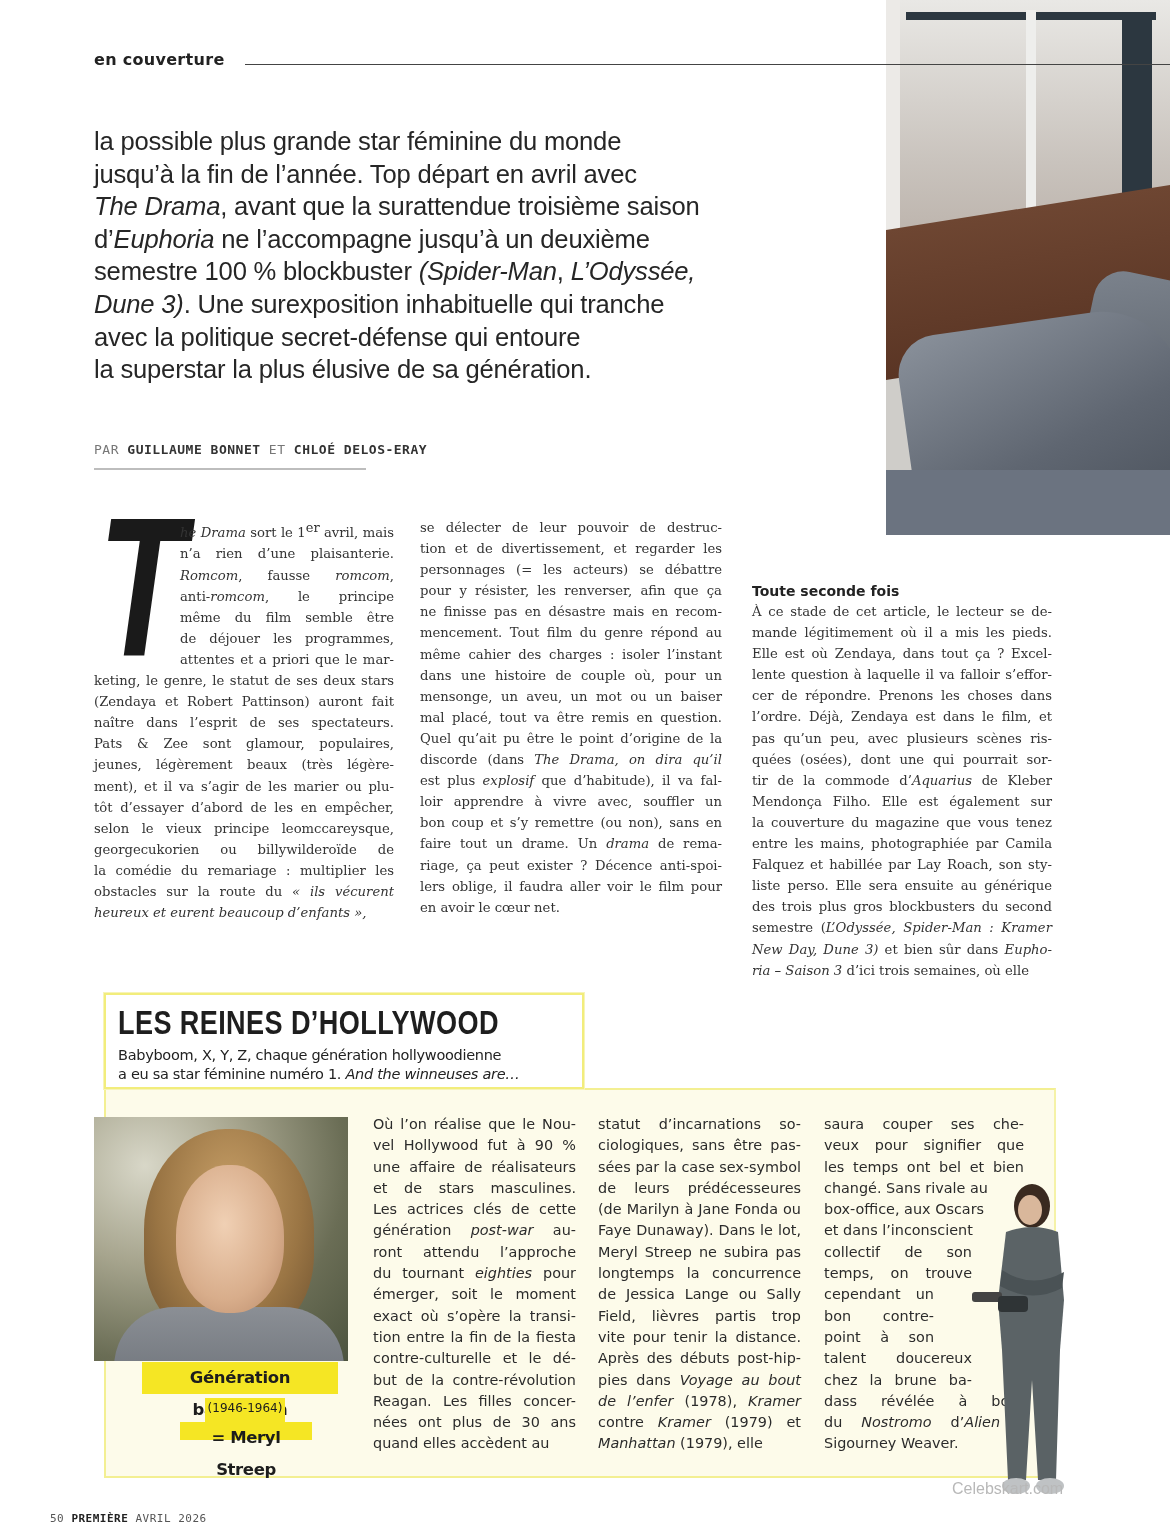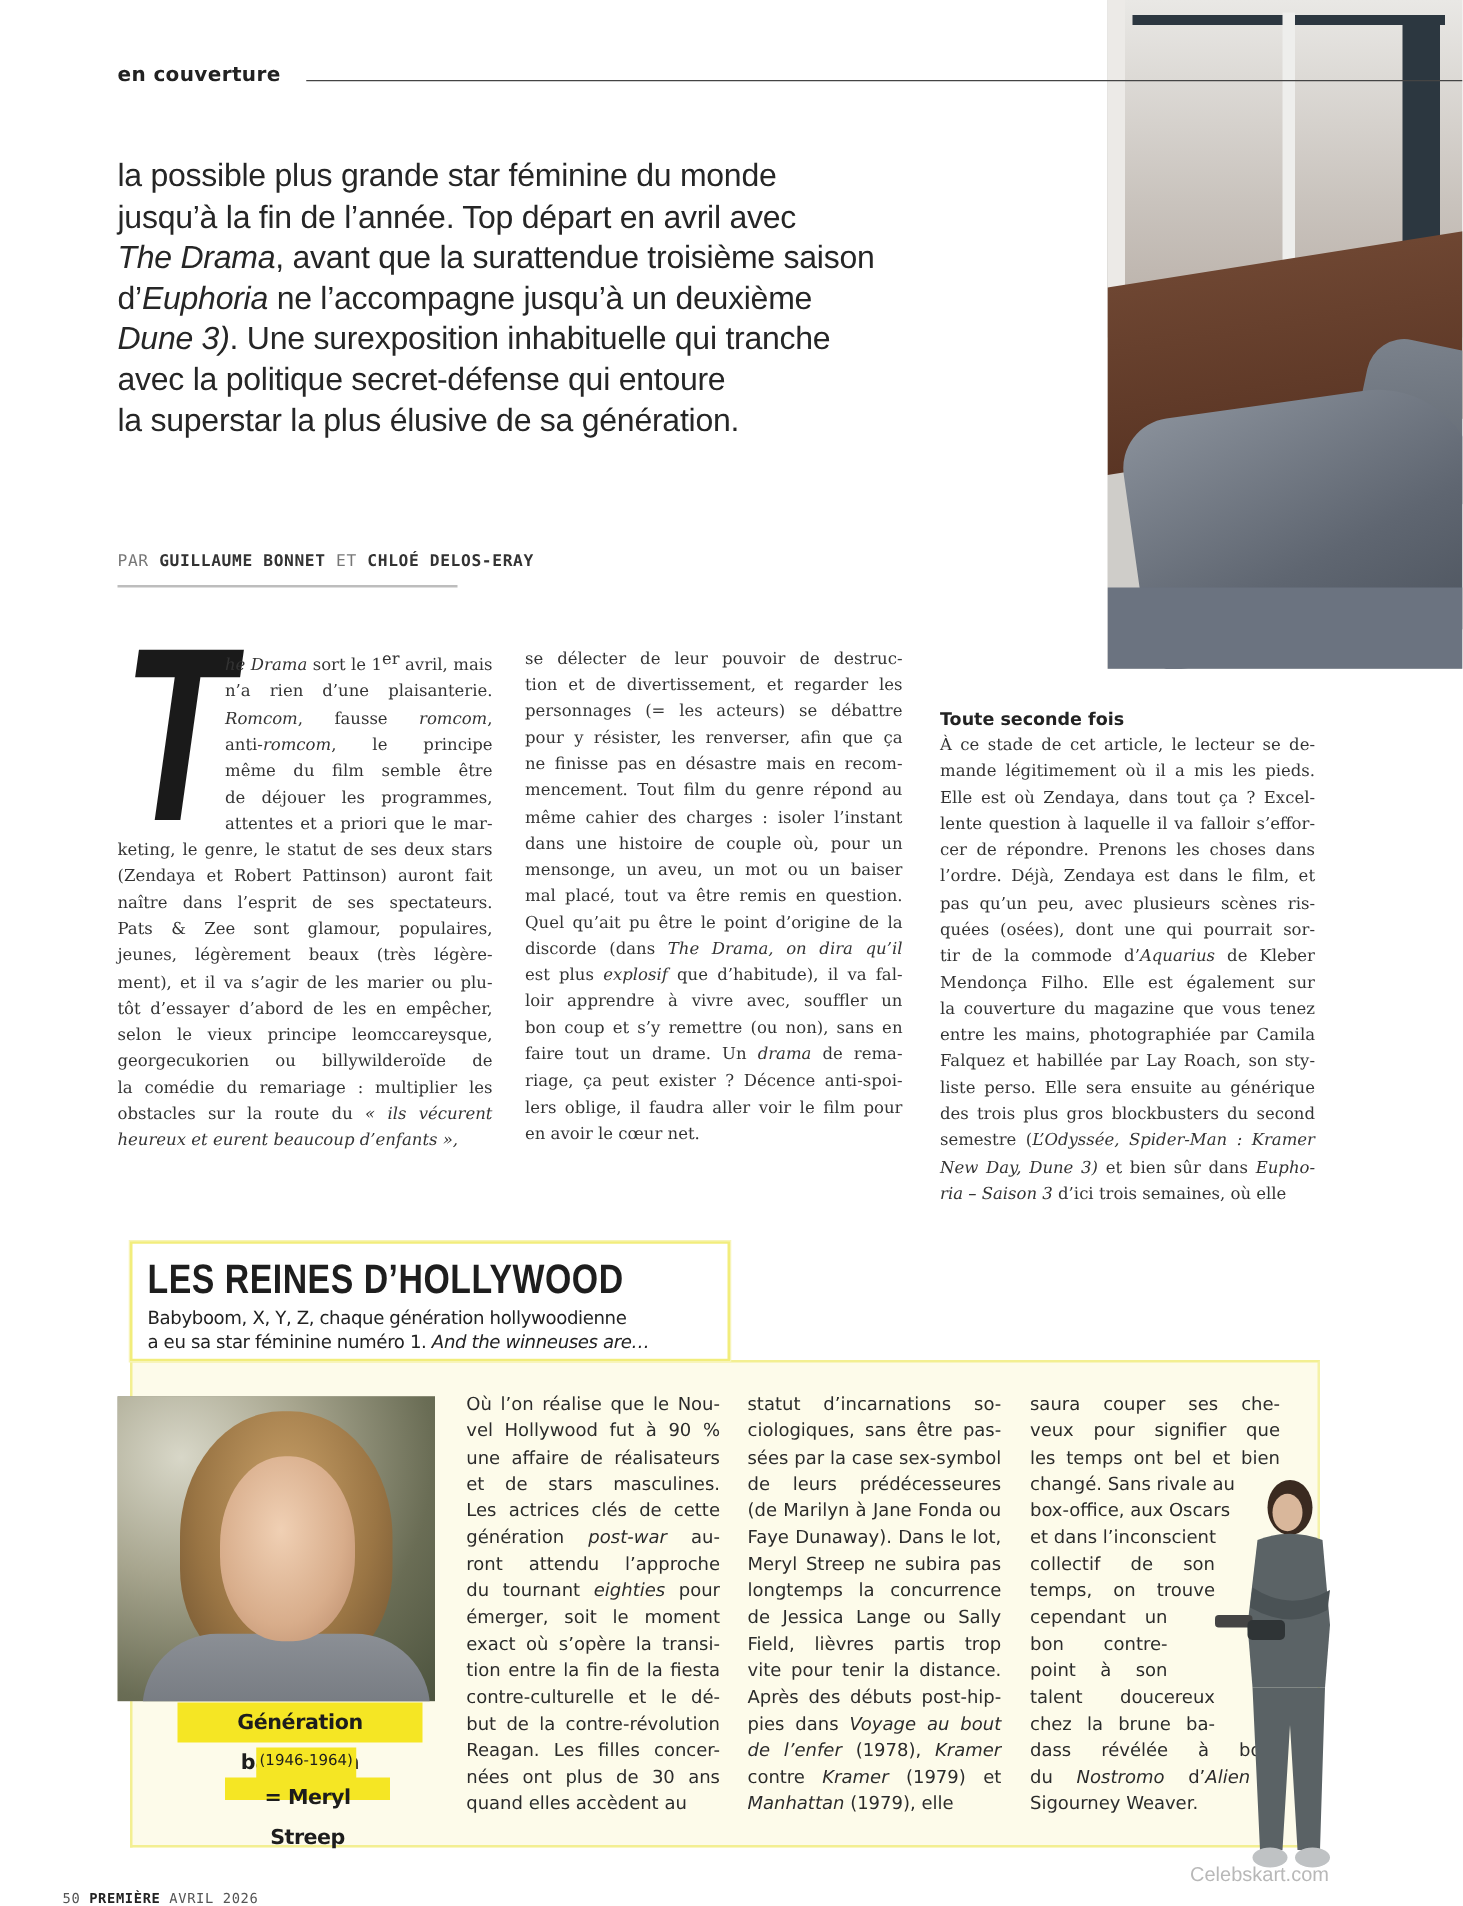--- a/index.html
+++ b/index.html
@@ -33,21 +33,21 @@
 
   
   .col { font-family:"DejaVu Serif", serif; font-size:13.2px; line-height:21.1px; color:#333; }
   .col .l { display:block; white-space:nowrap; text-align:justify; text-align-last:justify; }
   .col .l.last { text-align-last:left; }
   .col i { font-style:italic; }
   .col1 { left:94px; top:517px; width:300px; }
   .col1 .ind { padding-left:86px; }
   .dropcap { left:98px; top:508px; font-family:"Liberation Sans", sans-serif; font-style:italic; font-weight:bold; font-size:198px; line-height:160px; color:#1a1a1a; transform:scaleX(0.72); transform-origin:left top; }
   .col2 { left:420px; top:517px; width:302px; }
-  .col3 { left:752px; top:566px; width:300px; }
+  .col3 { left:752px; top:581px; width:300px; }
   .col3 .sub { font-family:"DejaVu Sans", sans-serif; font-weight:bold; font-size:14px; line-height:20px; color:#222; display:block; }
 
   
   .box-bg { left:104px; top:1088px; width:948px; height:386px; background:#fdfbea; border:2px solid #f3ef92; border-right-color:#f5f2a8; }
   .title-box { left:104px; top:993px; width:476px; height:92px; background:#ffffff; border:2px solid #f2ed7c; box-shadow:0 0 0 1px #f7f4b8; }
   .box-title { left:118px; top:1003px; font-family:"Liberation Sans", sans-serif; font-weight:bold; font-size:33px; line-height:40px; color:#1e1e1e; transform:scaleX(0.82); transform-origin:left top; letter-spacing:0.5px; }
   .box-intro { left:118px; top:1046px; font-family:"DejaVu Sans", sans-serif; font-size:14.5px; line-height:19px; color:#222; letter-spacing:-0.3px; }
   .box-intro .l { display:block; white-space:nowrap; }
 
   .streep-photo { left:94px; top:1117px; width:254px; height:244px; overflow:hidden; background:#9b9a86; }
@@ -68,21 +68,21 @@
   .bcol1 { left:373px; top:1114px; width:203px; }
   .bcol2 { left:598px; top:1114px; width:203px; }
   .bcol3 { left:824px; top:1114px; width:200px; }
   .bcol3 .short { width:110px; }
   .bcol3 .med { width:148px; }
 
   .weaver { left:972px; top:1180px; width:112px; height:320px; }
 
   .folio { left:50px; top:1512px; font-family:"DejaVu Sans Mono", monospace; font-size:11px; color:#555; letter-spacing:0.5px; }
   .folio b { color:#222; }
-  .watermark { left:952px; top:1480px; font-family:"Liberation Sans", sans-serif; font-size:16px; color:#b8b8b8;margin-top:12px; }
+  .watermark { left:952px; top:1480px; font-family:"Liberation Sans", sans-serif; font-size:16px; color:#b8b8b8; }
 </style>
 </head>
 <body>
 
 <div class="abs section-label">en couverture</div>
 <div class="abs header-rule"></div>
 
 <div class="abs photo-top">
   <div class="sky"></div>
   <div class="sill"></div>
@@ -93,20 +93,21 @@
   <div class="pillow2"></div>
   <div class="pillow1"></div>
   <div class="sheet"></div>
 </div>
 
 <div class="abs lead">
   <span class="l">la possible plus grande star féminine du monde</span>
   <span class="l">jusqu’à la fin de l’année. Top départ en avril avec</span>
   <span class="l"><i>The Drama</i><span>, avant que la surattendue troisième saison</span></span>
   <span class="l"><span>d’</span><i>Euphoria</i><span> ne l’accompagne jusqu’à un deuxième</span></span>
+  <span class="l"><span>semestre 100 % blockbuster </span><i>(Spider-Man</i><span>, </span><i>L’Odyssée,</i></span>
   <span class="l"><i>Dune 3)</i><span>. Une surexposition inhabituelle qui tranche</span></span>
   <span class="l">avec la politique secret-défense qui entoure</span>
   <span class="l">la superstar la plus élusive de sa génération.</span>
 </div>
 
 <div class="abs byline"><span>PAR </span><b>GUILLAUME BONNET</b><span> ET </span><b>CHLOÉ DELOS-ERAY</b></div>
 <div class="abs byline-rule"></div>
 
 <div class="abs dropcap">T</div>
 

